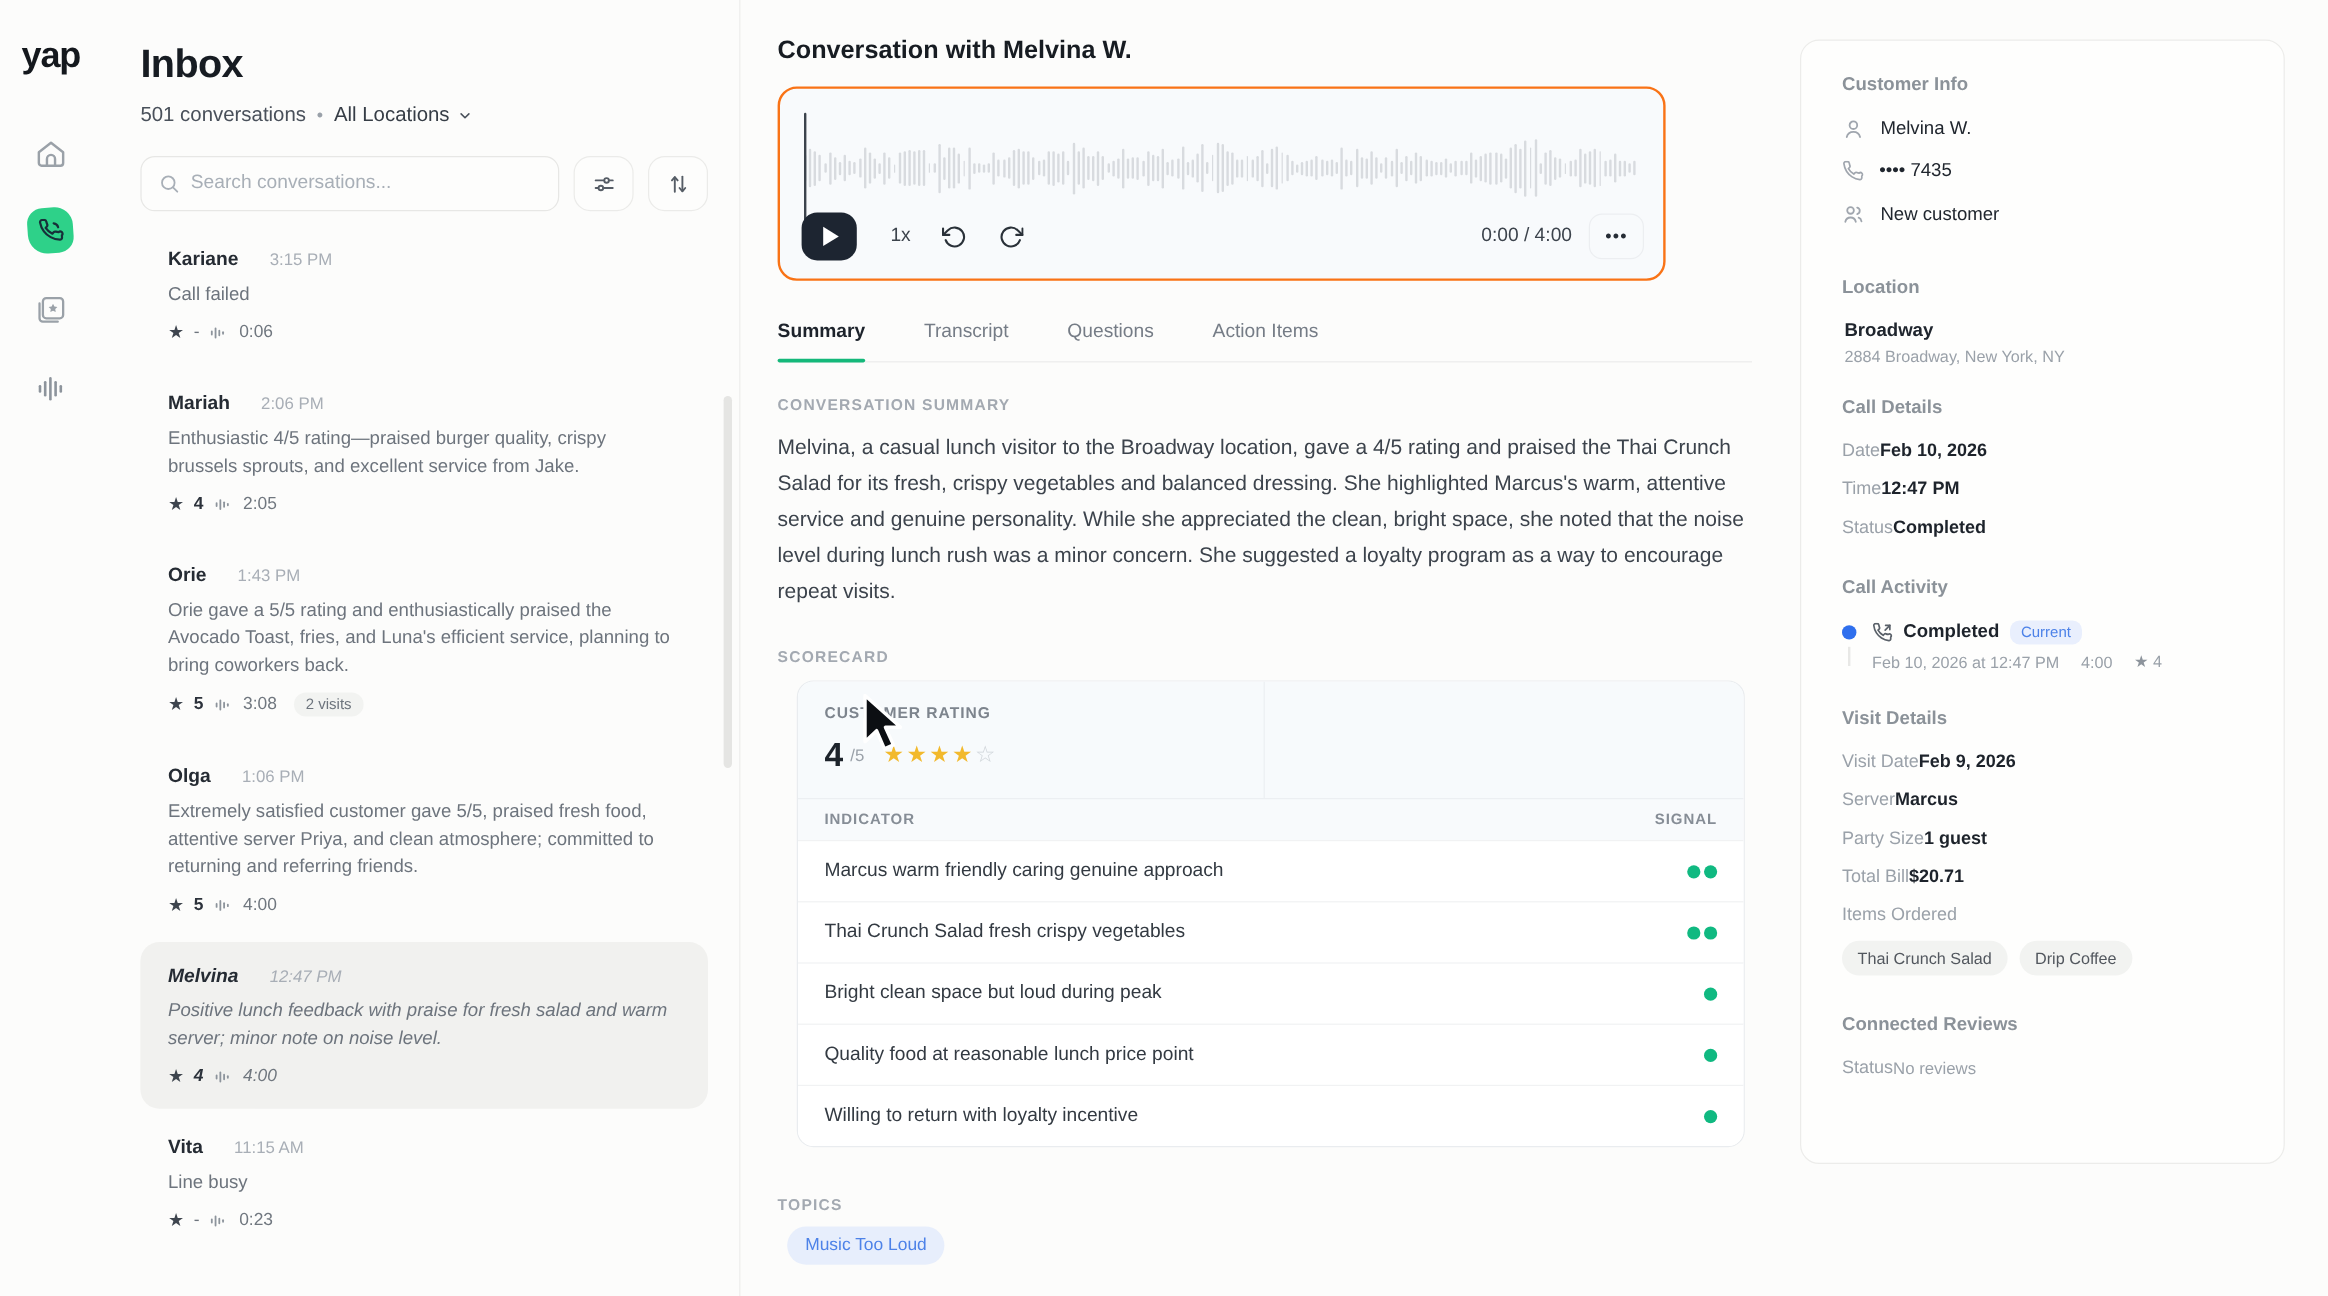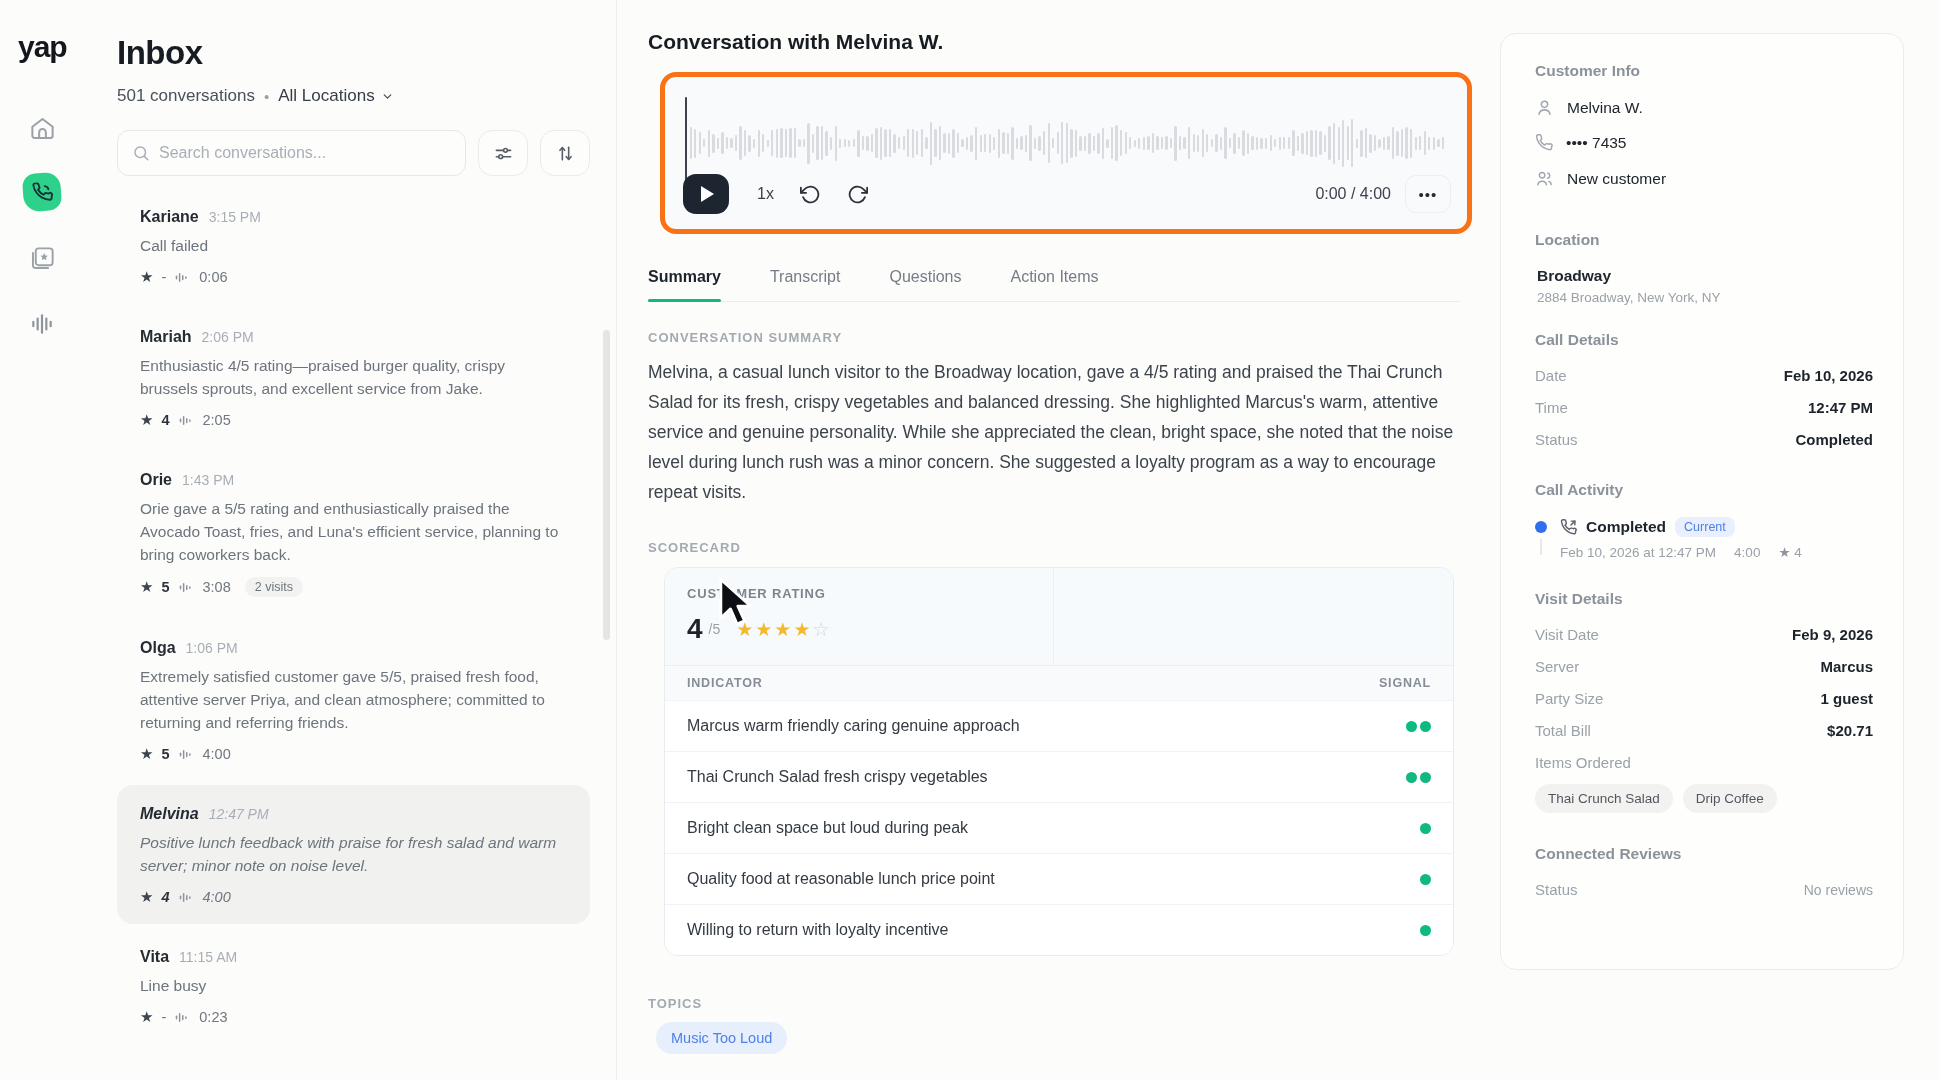--- a/index.html
+++ b/index.html
@@ -35,35 +35,35 @@
   .icon-btn { width:50px; height:46px; border:1px solid #ebebe9; border-radius:14px; background:#fdfdfc; display:flex; align-items:center; justify-content:center; cursor:pointer; }
   .tabs-row { margin-top:26px; display:flex; align-items:center; border-bottom:1px solid #ededeb; padding-bottom:13px; position:relative; }
   .tab-all { font-size:16px; font-weight:600; color:#171c22; cursor:pointer; position:relative; }
   .tab-all .under { position:absolute; left:0; bottom:-14px; height:3px; width:100%; background:#14b87a; border-radius:2px; }
   .tab-unread { margin-left:30px; font-size:16px; color:#6e7680; cursor:pointer; display:flex; align-items:center; gap:8px; }
   .unread-badge { background:#dbe7fd; color:#3f74e8; font-size:13px; font-weight:600; border-radius:999px; padding:2px 9px; }
   .read-all { margin-left:auto; font-size:15px; color:#49505a; cursor:pointer; }
   .conv-list { margin-top:12px; position:relative; }
   .conv-item { padding:20px 23px 18px 23px; border-radius:16px; cursor:pointer; margin-bottom:4px; }
   .conv-item.selected { background:#f1f1ef;font-style:italic; }
-  .conv-head { display:flex; align-items:baseline; gap:10px; }
+  .conv-head { display:flex; align-items:baseline; gap:26px; }
   .conv-name { font-size:16px; font-weight:700; color:#252b33; }
   .conv-time { font-size:14px; color:#a8aeb6; }
   .conv-preview { margin-top:8px; font-size:15.5px; line-height:23px; color:#6d747d; }
   .conv-meta { margin-top:11px; display:flex; align-items:center; gap:8px; font-size:14.5px; color:#6d747d; }
   .conv-meta .star { color:#3e454e; font-size:15px; }
   .conv-meta .rating { font-weight:700; color:#2c323b; }
   .conv-meta .dur { margin-left:2px; color:#70777f; }
   .visits-chip { background:#f2f3f1; color:#6d747d; font-size:12.5px; border-radius:999px; padding:3px 10px; margin-left:6px; }
   .list-scrollbar { position:absolute; right:6px; top:330px; width:7px; height:310px; background:#e5e5e3; border-radius:4px; }
 
   
   .main { position:absolute; left:648px; top:0; width:812px; height:1080px; }
   .main-title { position:absolute; left:0; top:30px; font-size:21px; font-weight:700; color:#171c22; }
-  .player { position:absolute; left:0; top:72px; width:812px; height:162px; background:#f8fafc; border:5px solid #f97316; border-radius:16px;margin-left:12px; }
+  .player { position:absolute; left:0; top:72px; width:740px; height:162px; background:#f8fafc; border:2px solid #f97316; border-radius:16px; }
   .wave-wrap { position:absolute; left:20px; right:20px; top:16px; height:100px; display:flex; align-items:center; }
   .playhead { position:absolute; left:20px; top:20px; width:2px; height:92px; background:#3c434c; border-radius:1px; }
   .wave-bar { width:2.5px; margin-right:2.2px; background:#d8dbdf; border-radius:2px; }
   .player-controls { position:absolute; left:18px; right:16px; bottom:14px; height:42px; display:flex; align-items:center; }
   .play-btn { width:46px; height:40px; background:#1d2531; border-radius:13px; display:flex; align-items:center; justify-content:center; cursor:pointer; }
   .play-tri { width:0; height:0; border-left:13px solid #fff; border-top:8px solid transparent; border-bottom:8px solid transparent; margin-left:3px; }
   .speed { margin-left:28px; font-size:16px; color:#3c434c; cursor:pointer; }
   .seek { margin-left:26px; cursor:pointer; }
   .player-time { margin-left:auto; font-size:16px; color:#3c434c; }
   .more-btn { margin-left:14px; width:46px; height:38px; border:1px solid #eceef1; border-radius:11px; display:flex; align-items:center; justify-content:center; color:#262c35; font-size:15px; letter-spacing:1px; cursor:pointer; background:#f8fafc; }
@@ -96,21 +96,21 @@
   .topics-row { position:absolute; left:8px; top:1022px; display:flex; gap:10px; }
   .topic-chip { background:#e7eefc; color:#4d82e8; font-size:14.5px; font-weight:500; border-radius:999px; padding:8px 15px; cursor:pointer; }
 
   
   .panel { position:absolute; left:1500px; top:33px; width:404px; height:937px; background:#fefefd; border:1px solid #ececea; border-radius:16px; padding:28px 30px 0 34px; }
   .panel h3 { font-size:15.5px; font-weight:600; color:#8b9299; margin-bottom:18px; }
   .ci-row { display:flex; align-items:center; gap:13px; margin-bottom:17px; font-size:15.5px; color:#20262e; }
   .section-gap { height:26px; }
   .loc-name { font-size:15.5px; font-weight:700; color:#20262e; margin-left:2px; }
   .loc-addr { font-size:13.5px; color:#9aa1a9; margin:5px 0 0 2px; }
-  .kv-row { display:flex; justify-content:space-between; align-items:center; margin-bottom:15px; font-size:15px; }
+  .kv-row { display:flex; align-items:center; margin-bottom:15px; font-size:15px; }
   .kv-row .k { color:#9aa1a9; }
   .kv-row .v { color:#1d232b; font-weight:700; }
   .kv-row .v.muted { color:#9aa1a9; font-weight:400; font-size:14px; }
   .activity { display:flex; gap:13px; }
   .act-dot-col { display:flex; flex-direction:column; align-items:center; padding-top:4px; }
   .act-dot { width:12px; height:12px; border-radius:50%; background:#2f6fed; }
   .act-line { width:2px; height:16px; background:#e8e8e6; margin-top:6px; }
   .act-head { display:flex; align-items:center; gap:9px; }
   .act-status { font-size:15.5px; font-weight:700; color:#1d232b; }
   .current-chip { background:#e9effd; color:#4d82e8; font-size:12.5px; font-weight:500; border-radius:8px; padding:3px 9px; }

